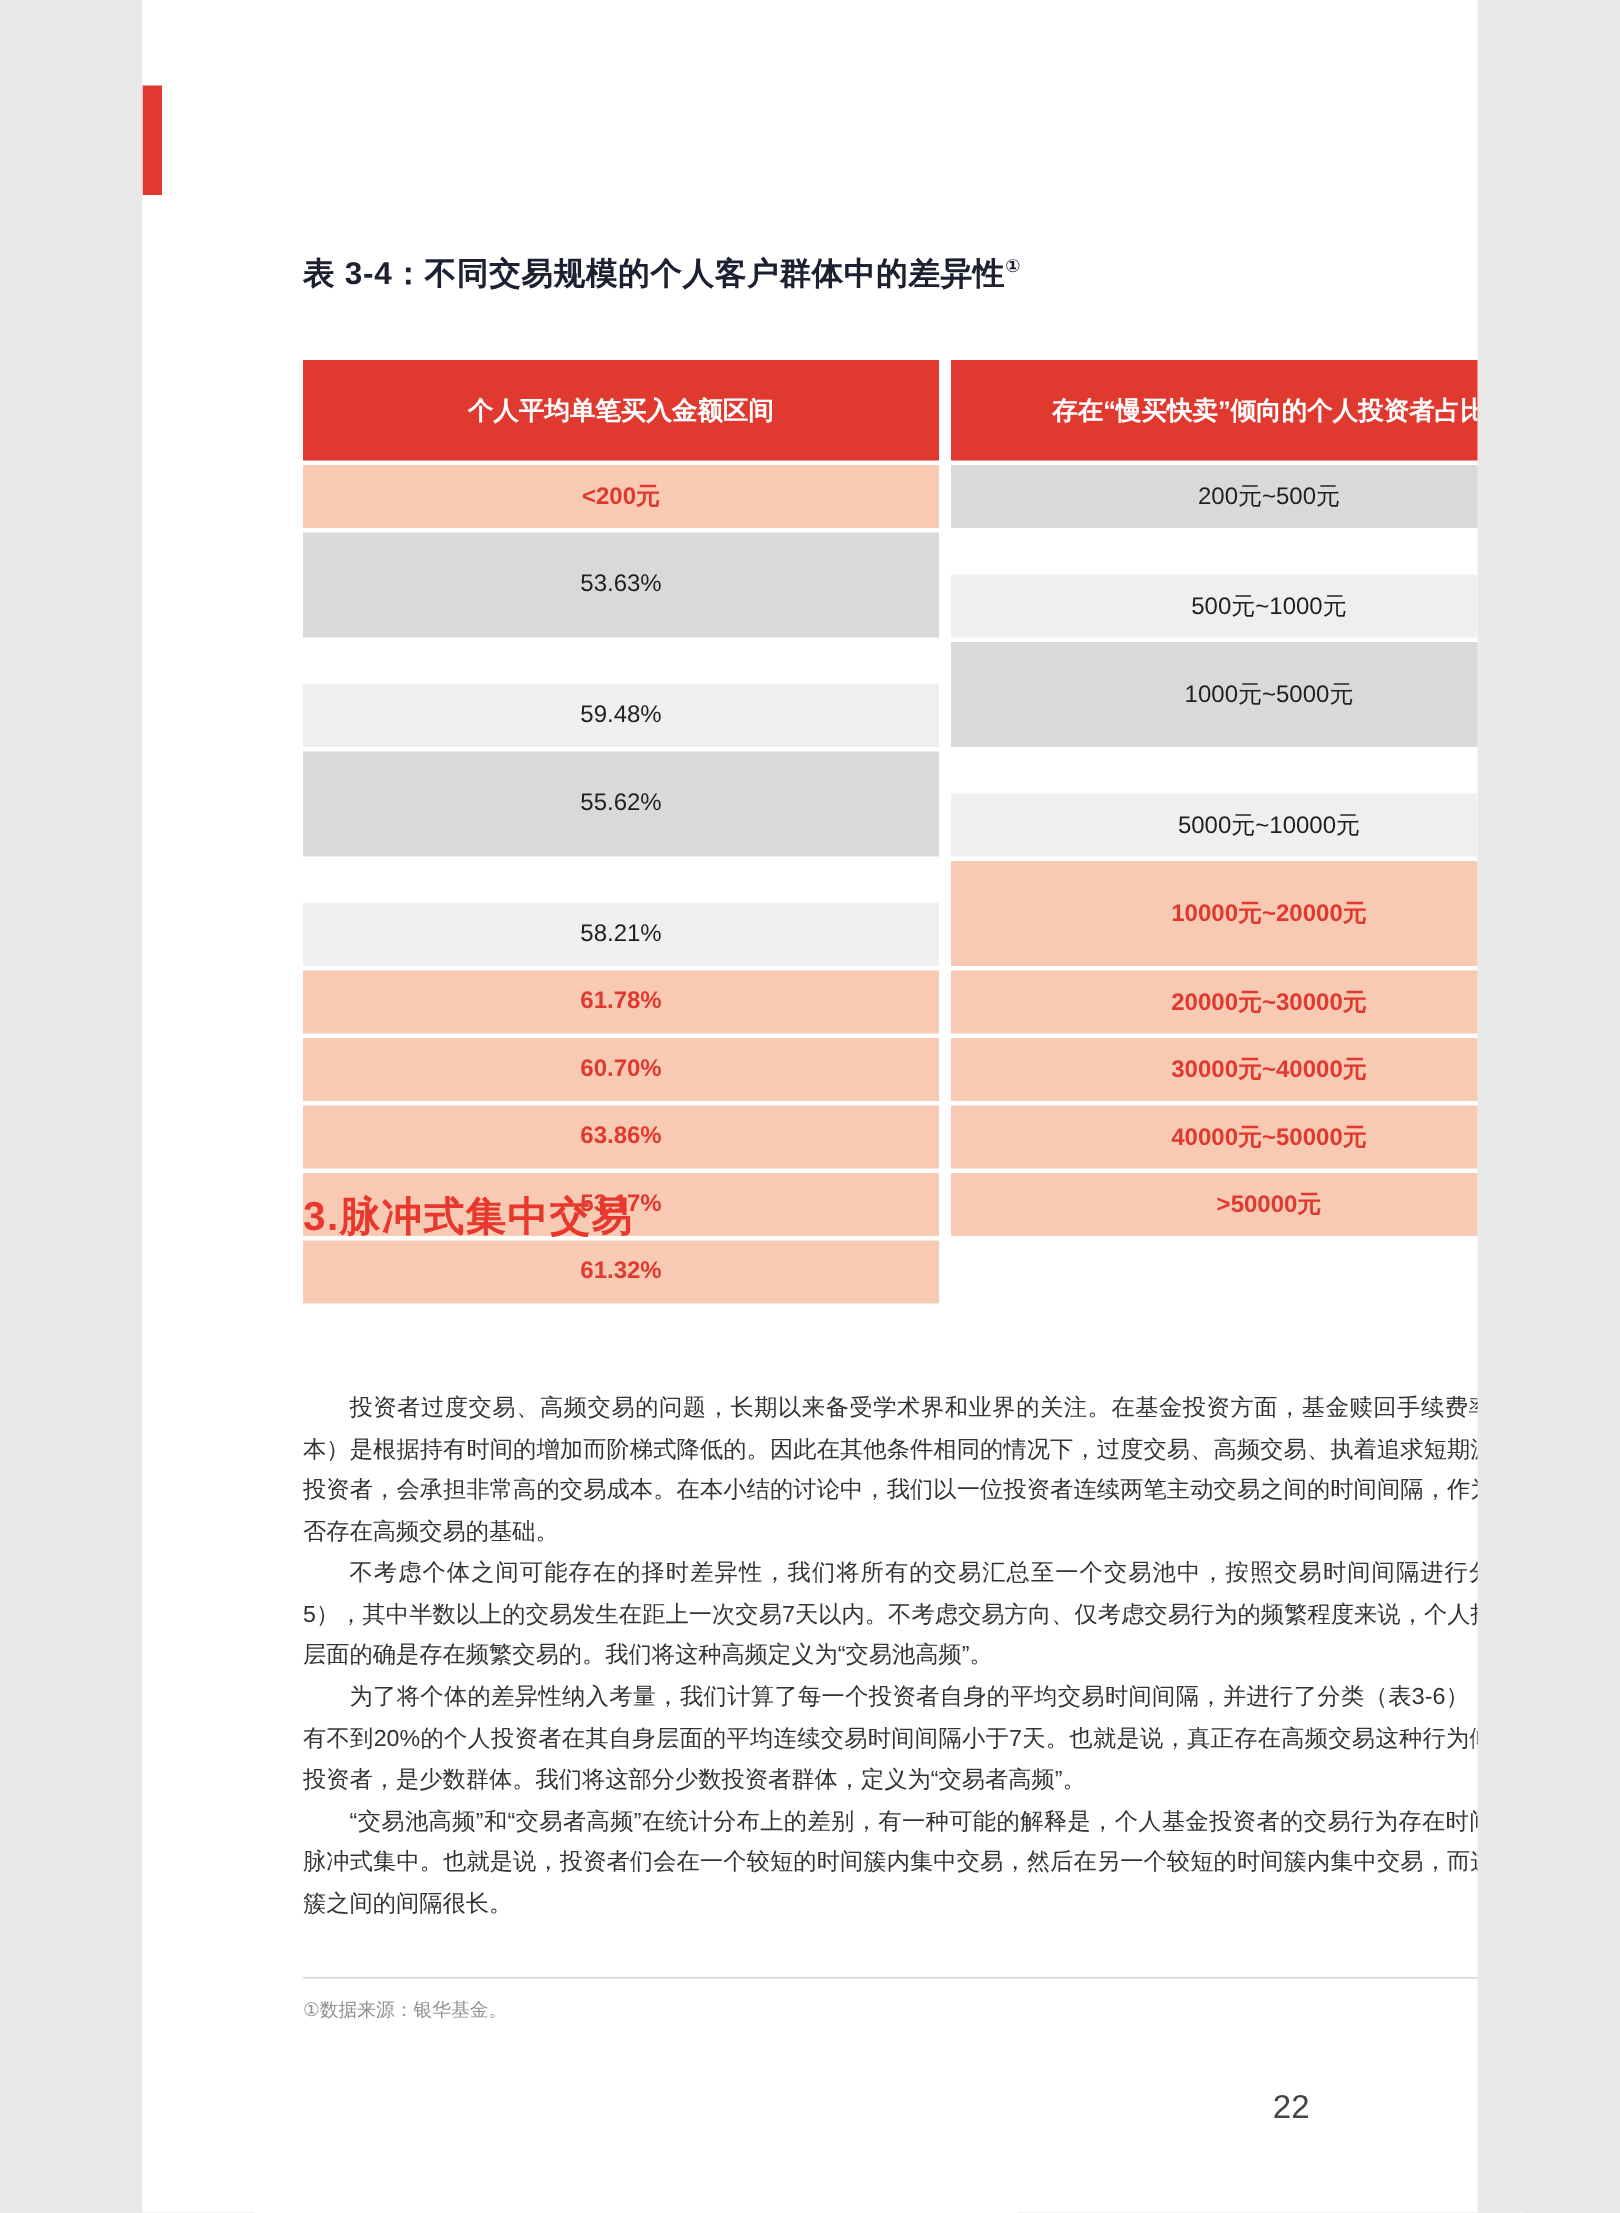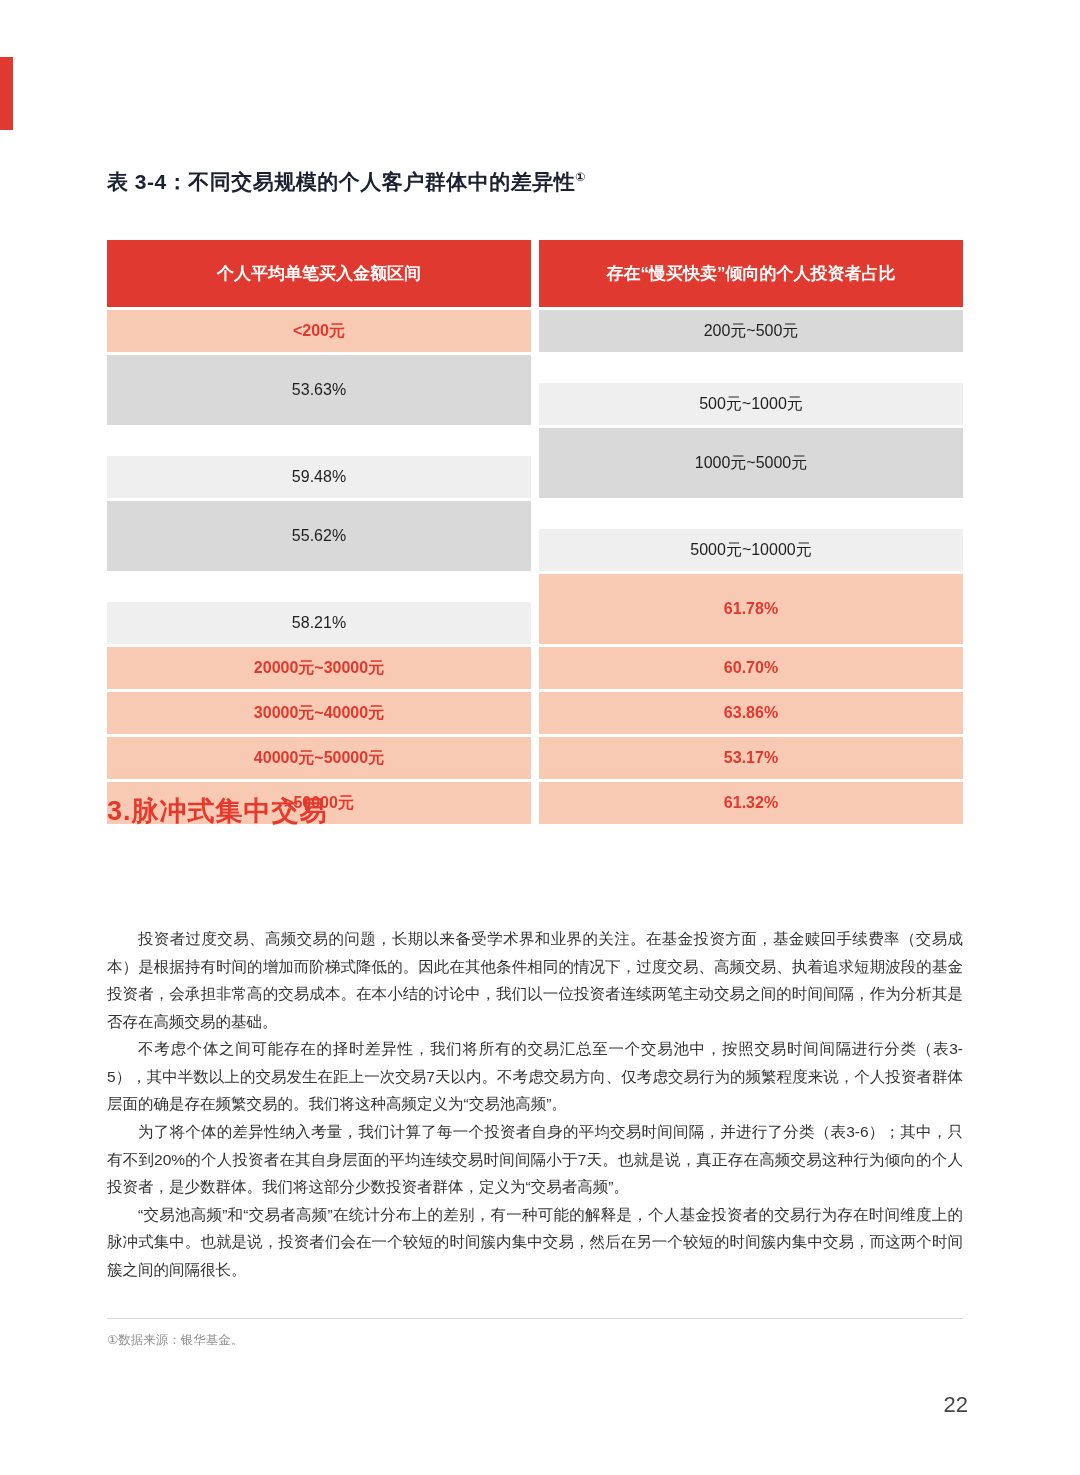--- a/index.html
+++ b/index.html
@@ -1,21 +1,21 @@
 <!DOCTYPE html>
 <html><head>
 <meta charset="utf-8">
 <style>
   * { margin: 0; padding: 0; box-sizing: border-box; }
   html, body { background: #e8e8e8; }
   body { font-family: "Liberation Sans", "DejaVu Sans", sans-serif; }
 
   .page {
     position: relative;
-    width: 1080px;
+    width: 890px;
     height: 1475px;
     margin: 0 auto;
     background: #ffffff;
     overflow: hidden;
   }
 
   .edge-accent {
     position: absolute;
     left: 0; top: 57px;
     width: 13px; height: 73px;
@@ -126,20 +126,21 @@
 
     <div class="cell cell--gray-light">500元~1000元</div>
     <div class="cell cell--gray-light">59.48%</div>
 
     <div class="cell cell--gray-dark">1000元~5000元</div>
     <div class="cell cell--gray-dark">55.62%</div>
 
     <div class="cell cell--gray-light">5000元~10000元</div>
     <div class="cell cell--gray-light">58.21%</div>
 
+    <div class="cell cell--salmon">10000元~20000元</div>
     <div class="cell cell--salmon">61.78%</div>
 
     <div class="cell cell--salmon">20000元~30000元</div>
     <div class="cell cell--salmon">60.70%</div>
 
     <div class="cell cell--salmon">30000元~40000元</div>
     <div class="cell cell--salmon">63.86%</div>
 
     <div class="cell cell--salmon">40000元~50000元</div>
     <div class="cell cell--salmon">53.17%</div>

